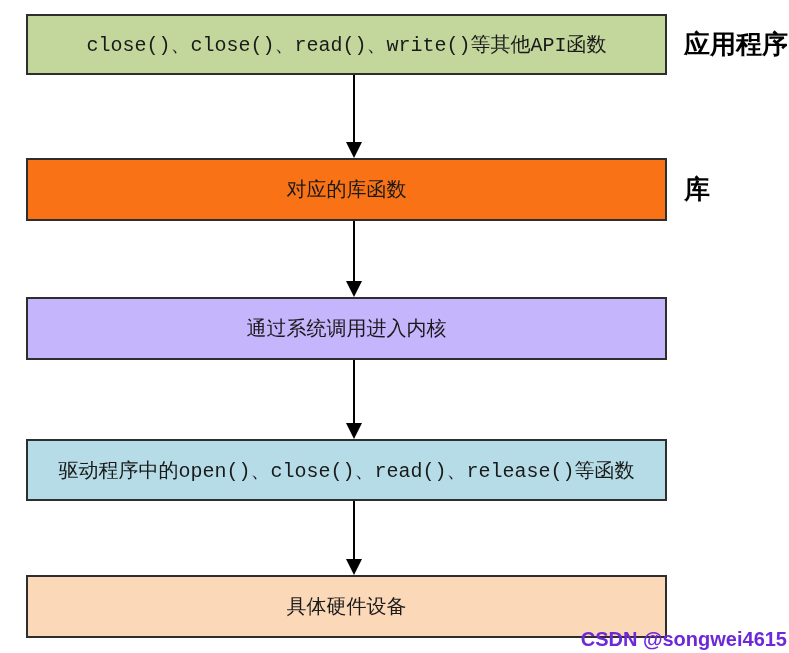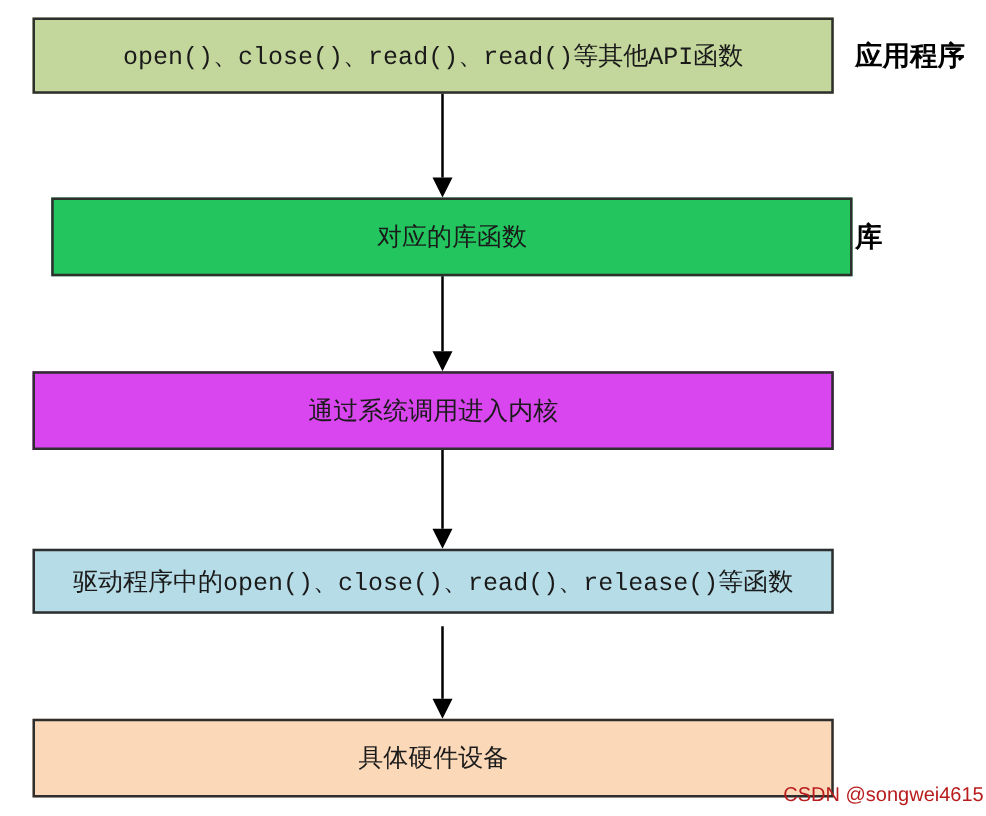--- a/index.html
+++ b/index.html
@@ -30,30 +30,30 @@
     font-family: "Liberation Mono", "DejaVu Sans Mono", monospace;
     white-space: nowrap;
   }
   .side-label {
     position: absolute;
     left: 684px;
     width: 102px;
     display: flex;
     align-items: center;
     color: #000000;
-    font-size: 22px;
+    font-size: 26px;
     font-weight: bold;
     font-family: Liberation Mono, monospace;
     white-space: nowrap;
   }
   
   .r1 { top: 14px;  height: 61px; }
   .r2 { top: 158px; height: 63px; }
   .r3 { top: 297px; height: 63px; }
-  .r4 { top: 439px; height: 52px; text-align: center; }
+  .r4 { top: 439px; height: 62px; text-align: center; }
   .r5 { top: 575px; height: 63px; }
 
   .arrow {
     position: absolute;
     left: 346px;
     width: 16px;
     display: flex;
     flex-direction: column;
     align-items: center;
   }
@@ -71,49 +71,50 @@
   }
   .a1 { top: 75px;  height: 83px; }
   .a2 { top: 221px; height: 76px; }
   .a3 { top: 360px; height: 79px; }
   .a4 { top: 501px; height: 74px; }
 
   .watermark {
     position: absolute;
     top: 628px;
     right: 2px;
-    font-size: 16px;
-    color: #b91c1c;
+    font-size: 20px;
+    color: #6d28d9;
     font-family: "Liberation Sans", "DejaVu Sans", sans-serif;
     z-index: 5;
     white-space: nowrap;
+    font-weight: bold;
   }
 </style>
 </head>
 <body>
 
 <div class="canvas">
 
-  <div class="box r1" style="background: rgb(195, 214, 155);">open()、close()、read()、read()等其他API函数</div>
+  <div class="box r1" style="background: rgb(195, 214, 155);">close()、close()、read()、write()等其他API函数</div>
   <div class="side-label r1">应用程序</div>
 
   <div class="arrow a1">
     <div class="shaft"></div>
     <div class="head"></div>
   </div>
 
-  <div class="box r2" style="background: #22c55e; margin-left: 15px;">对应的库函数</div>
+  <div class="box r2" style="background: #f97316;">对应的库函数</div>
   <div class="side-label r2">库</div>
 
   <div class="arrow a2">
     <div class="shaft"></div>
     <div class="head"></div>
   </div>
 
-  <div class="box r3" style="background: #d946ef;">通过系统调用进入内核</div>
+  <div class="box r3" style="background: #c4b5fd;">通过系统调用进入内核</div>
 
   <div class="arrow a3">
     <div class="shaft"></div>
     <div class="head"></div>
   </div>
 
   <div class="box r4" style="background: rgb(182, 221, 231);">驱动程序中的open()、close()、read()、release()等函数</div>
 
   <div class="arrow a4">
     <div class="shaft"></div>

